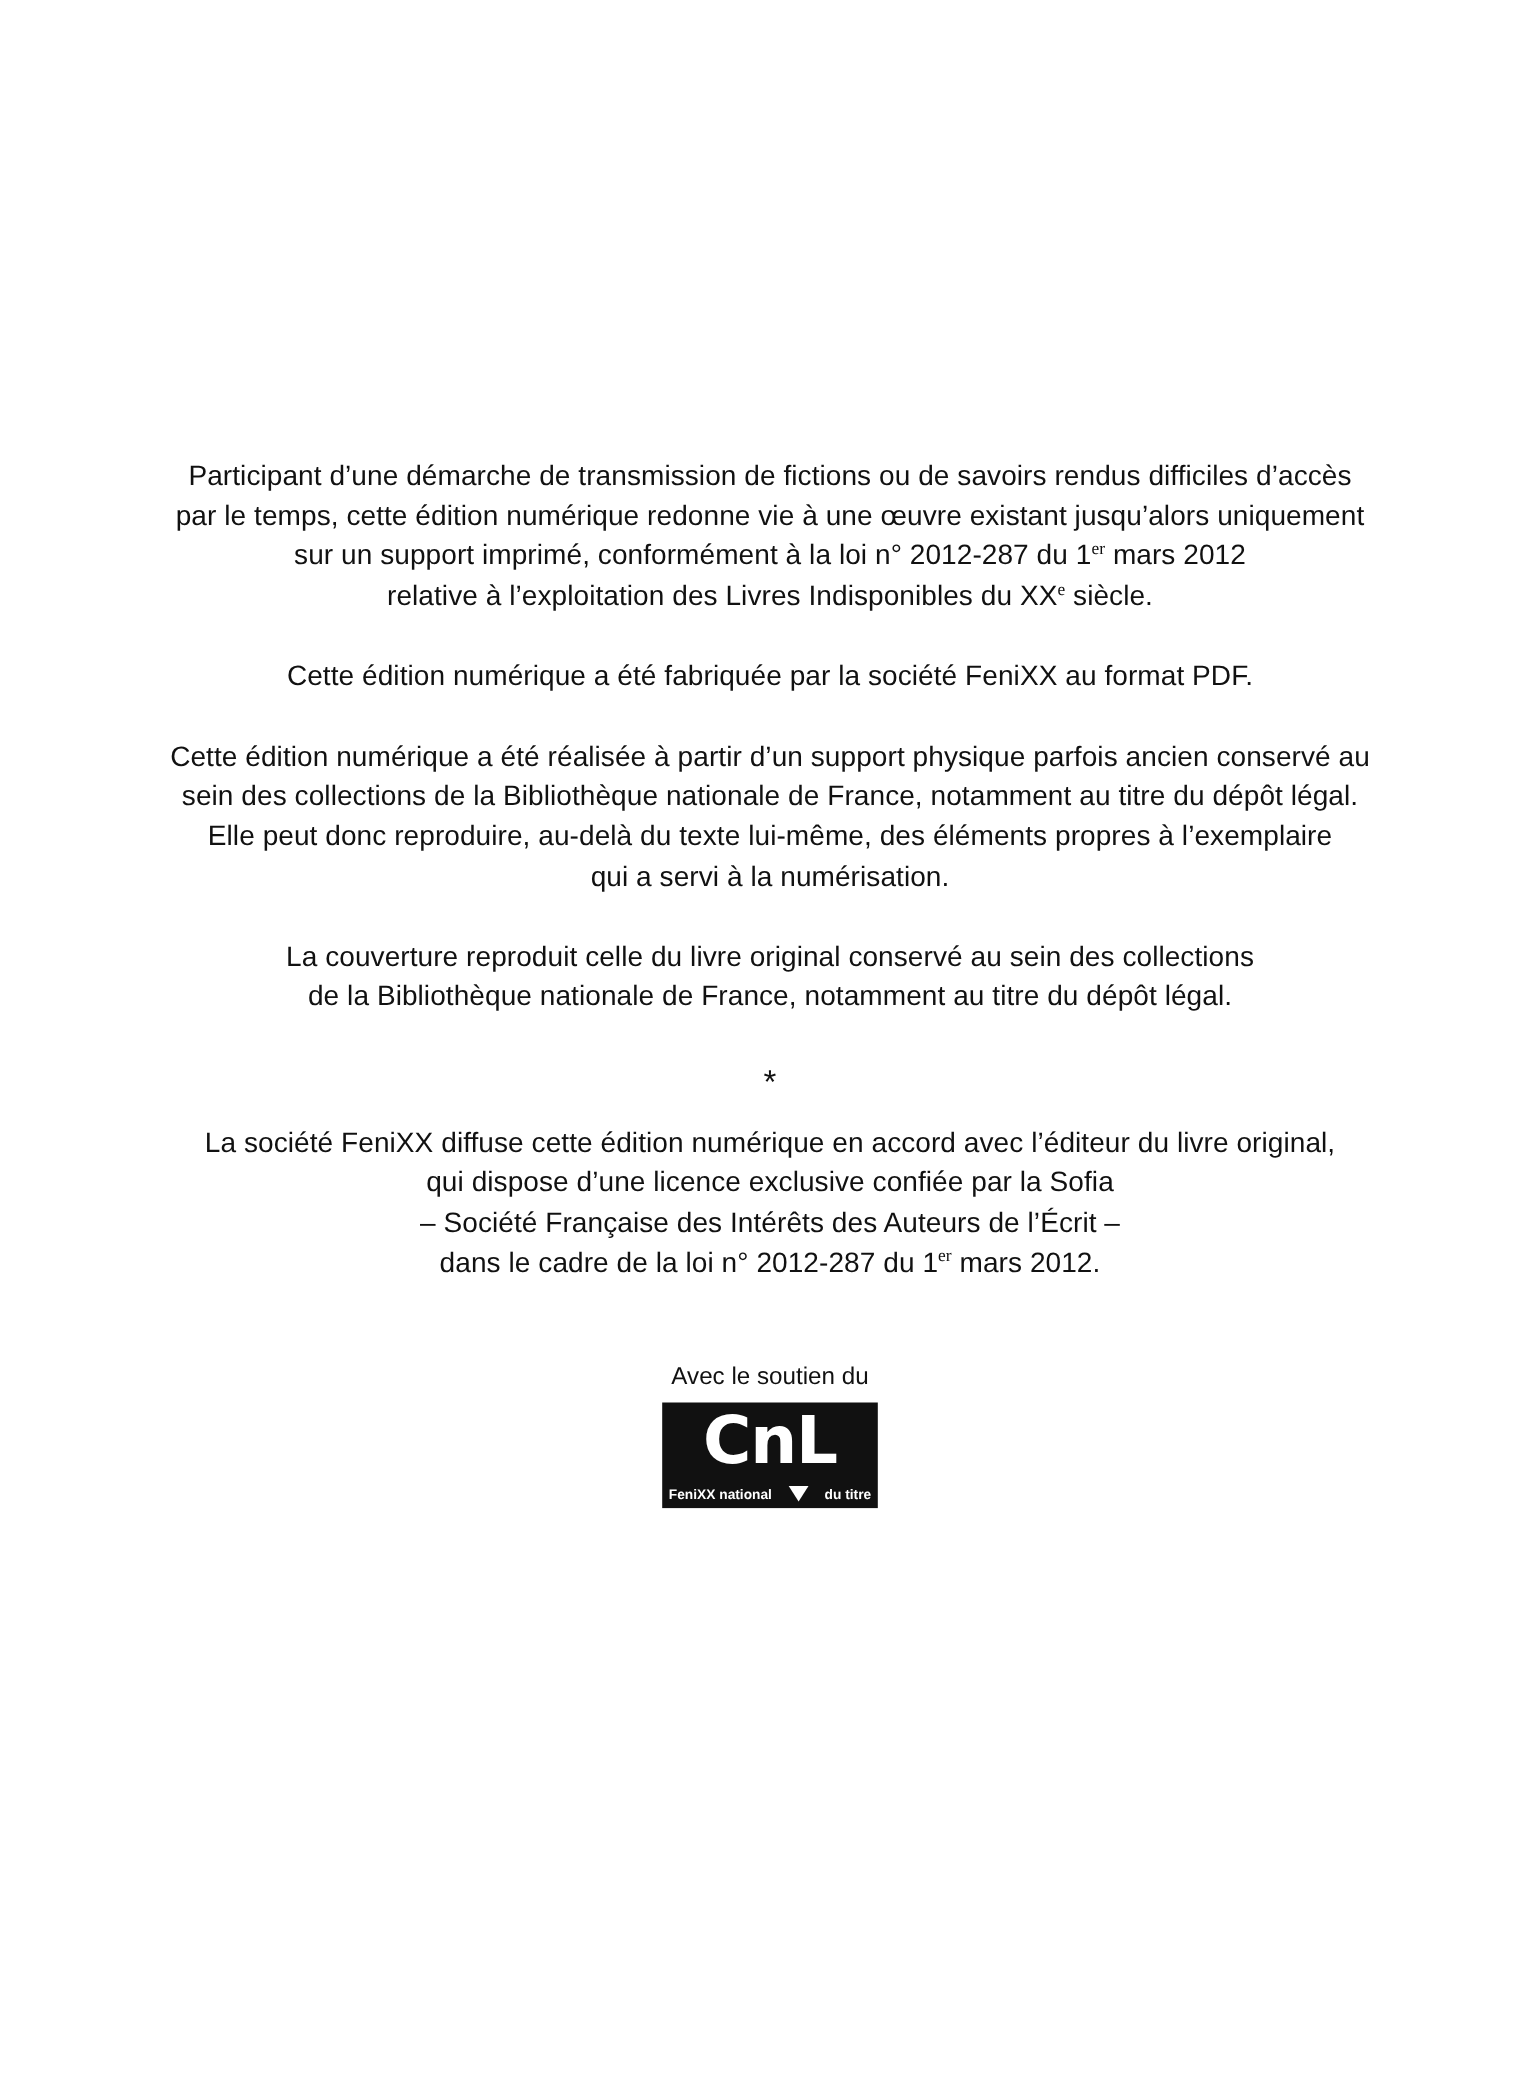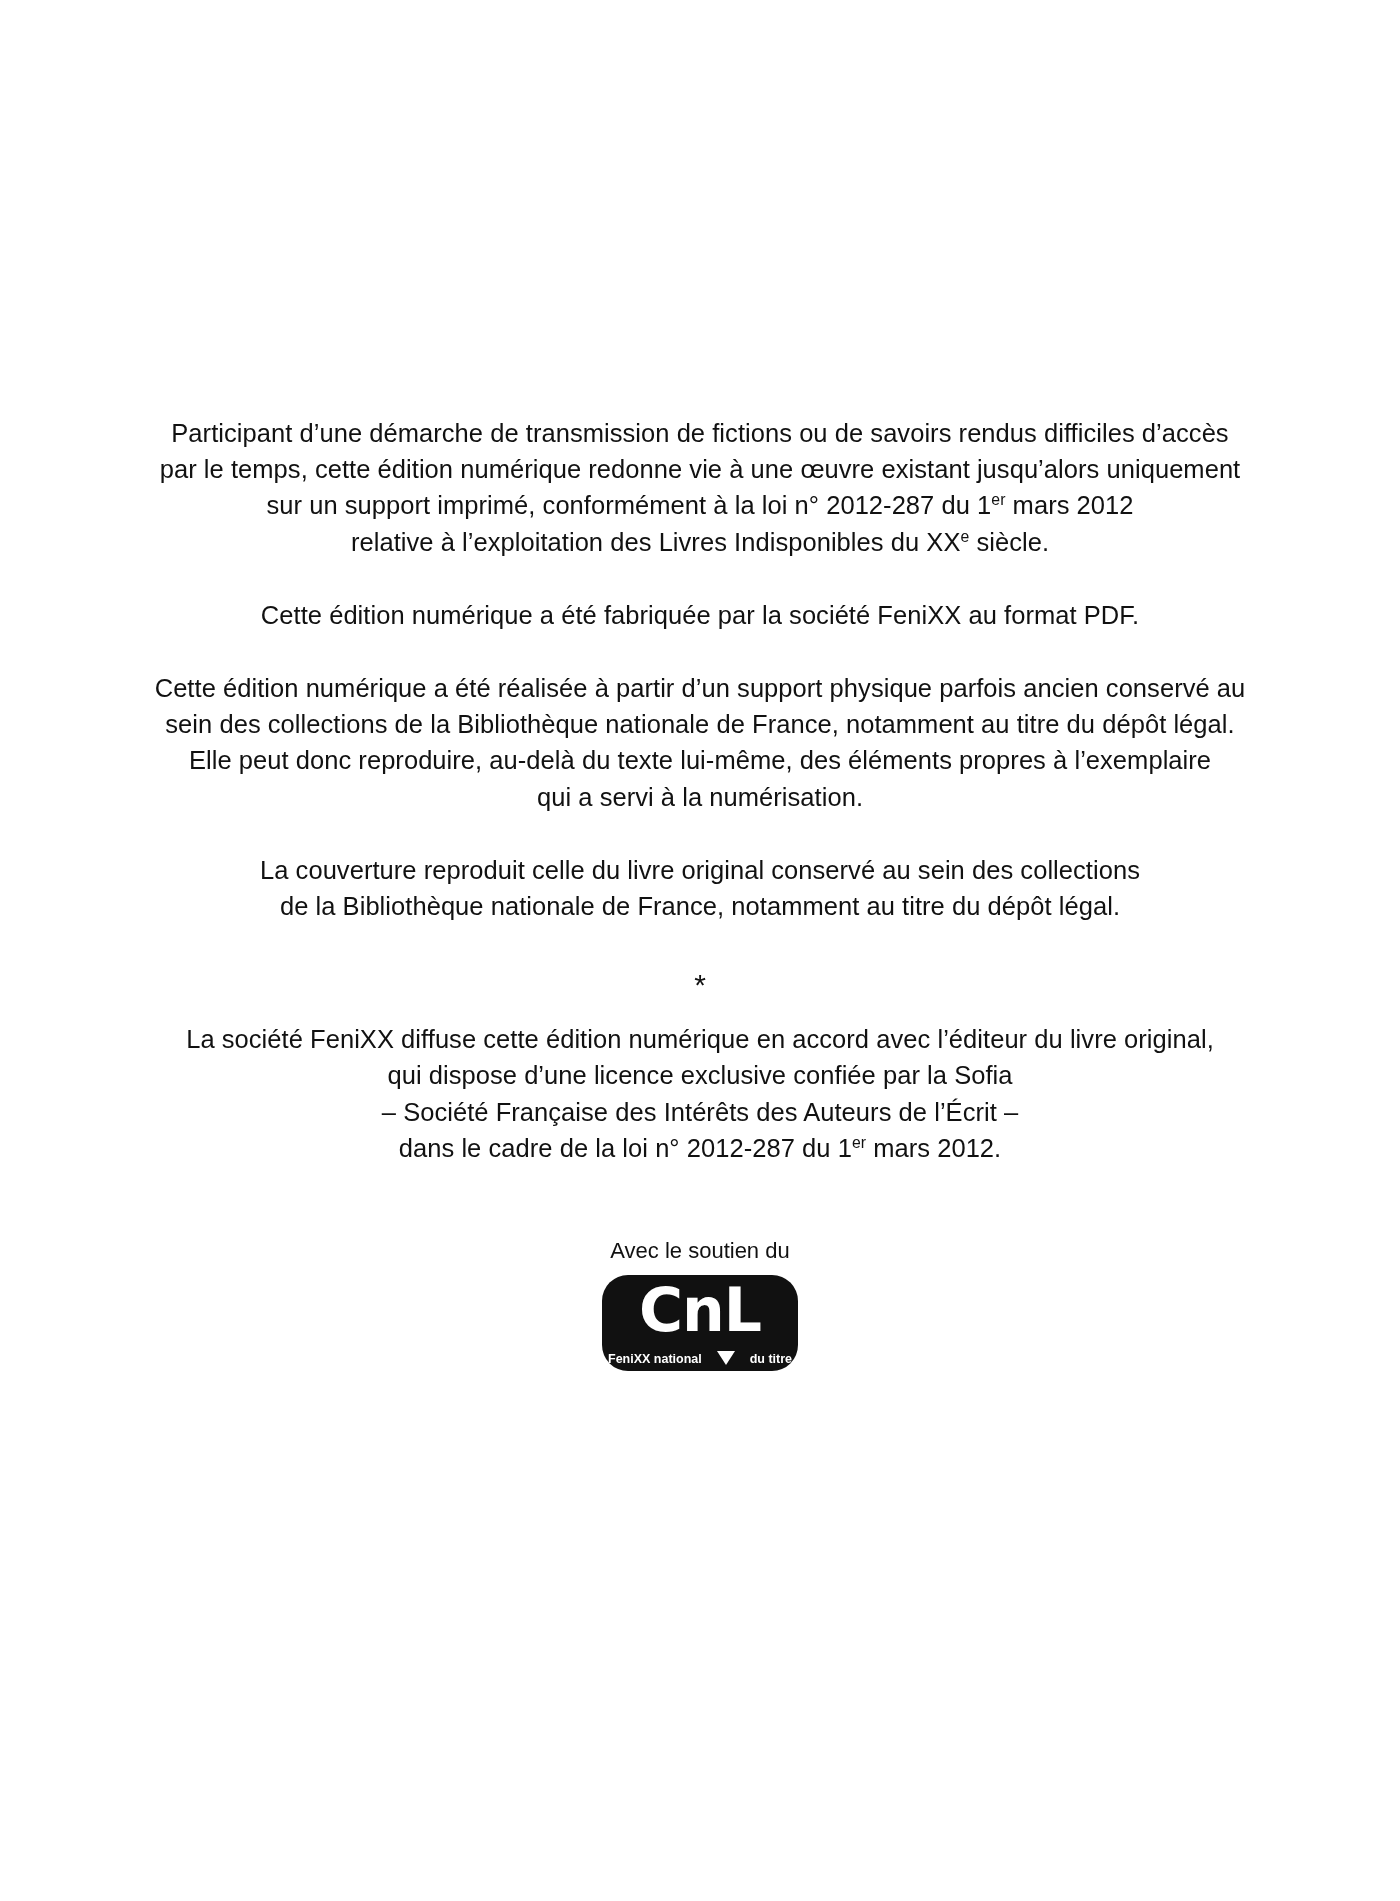--- a/index.html
+++ b/index.html
@@ -41,20 +41,21 @@
     color: #111111;
     letter-spacing: 0.05px;
   }
   .para + .para {
     margin-top: 37px;
   }
   .para sup {
     font-size: 0.62em;
     vertical-align: super;
     line-height: 0;
+    font-family: Liberation Serif, serif;
   }
   .star {
     margin-top: 46px;
     font-size: 30px;
     line-height: 1;
     text-align: center;
     width: 100%;
   }
   .para.after-star {
     margin-top: 21px;
@@ -71,21 +72,20 @@
     color: #111111;
     margin-bottom: 11px;
   }
   
   .cnl-logo {
     width: 196px;
     height: 96px;
     background: #111111;
     position: relative;
     display: block;
-    border-radius: 26px;
   }
   .cnl-main {
     position: absolute;
     left: 0;
     top: 0;
     width: 196px;
     height: 72px;
     display: flex;
     align-items: center;
     justify-content: center;

